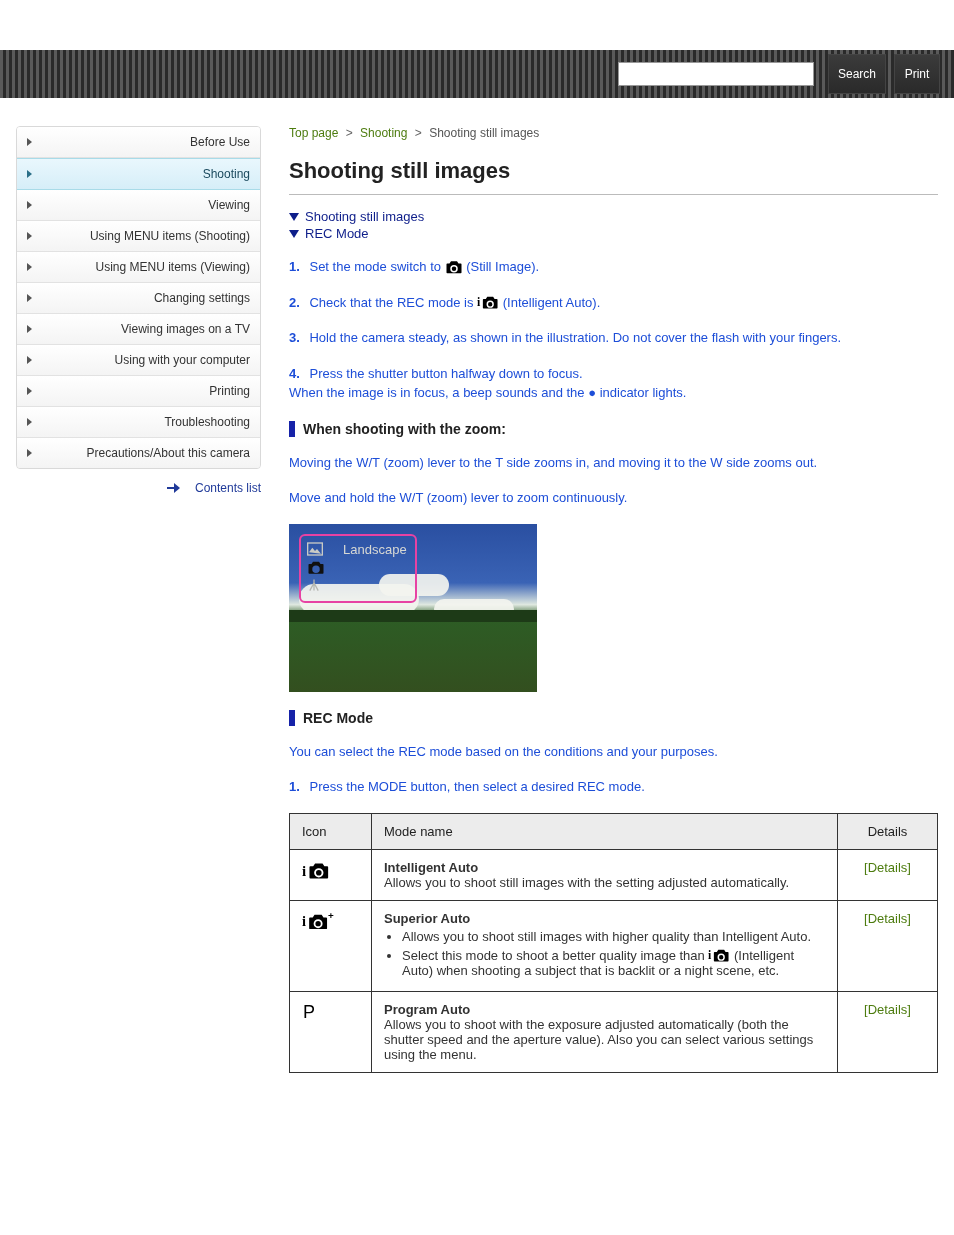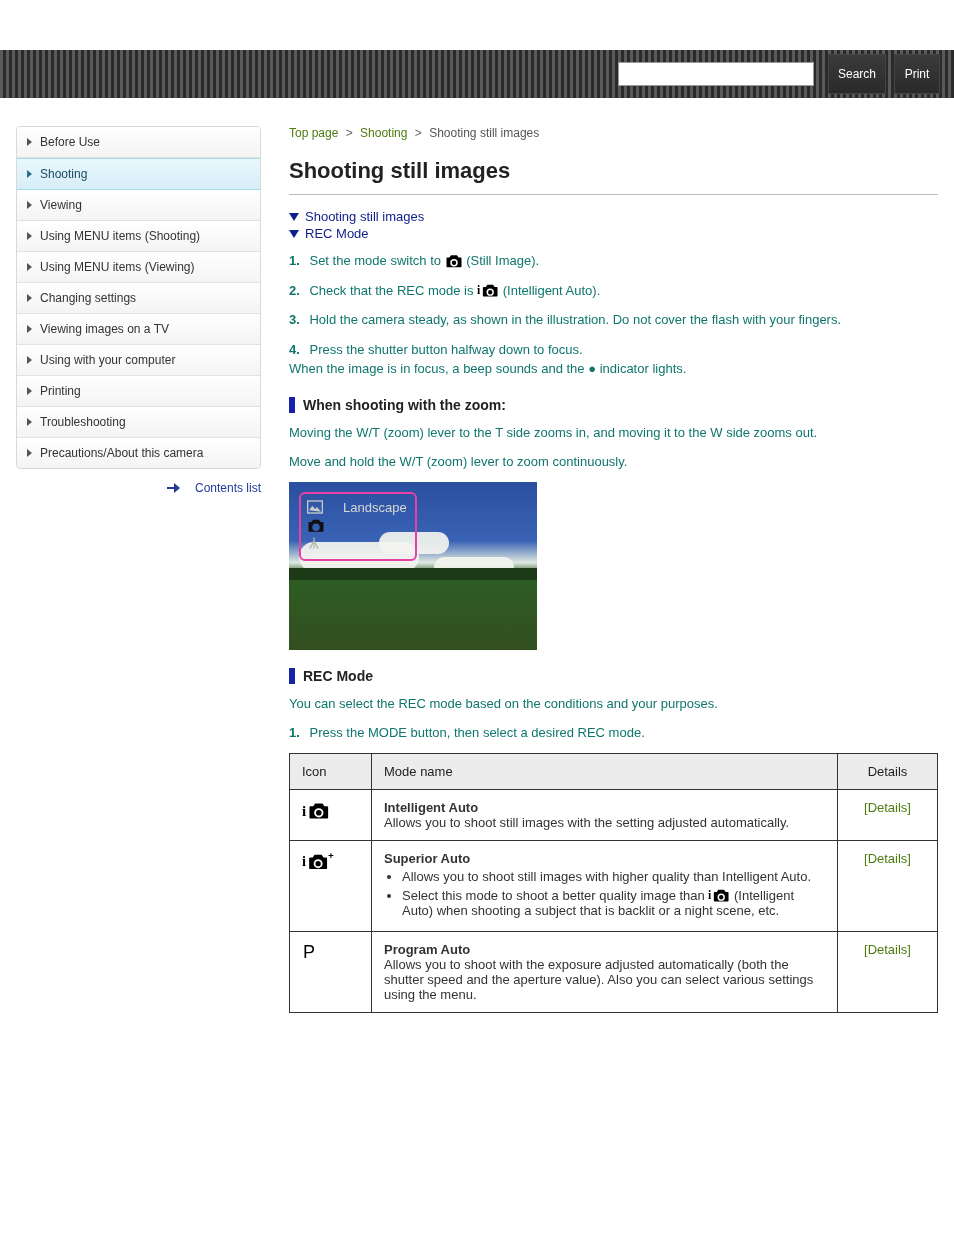--- a/index.html
+++ b/index.html
@@ -60,20 +60,21 @@
   .nav-item {
     display: flex;
     align-items: center;
     gap: 8px;
     padding: 8px 10px;
     border-bottom: 1px solid #e2e2e2;
     font-size: 12px;
     color: #333;
     cursor: pointer;
     background: linear-gradient(#ffffff, #f4f4f4);
+    justify-content: space-between;
   }
   .nav-item:last-child { border-bottom: none; }
   .nav-item.active {
     background: linear-gradient(#e9f7fd, #d6eef8);
     border-top: 1px solid #a8dbe8;
     border-bottom: 1px solid #a8dbe8;
     color: #1b4a5e;
   }
   .nav-caret {
     width: 0; height: 0;
@@ -108,21 +109,21 @@
   .breadcrumb { font-size: 12px; color: #1a46a0; margin-bottom: 18px; }
   .breadcrumb .sep { color: #666; padding: 0 4px; }
   .breadcrumb .current { color: #555; }
 
   h1.page-title { font-size: 22px; font-weight: 600; color: #222; margin-bottom: 10px; }
   .hr { border: none; border-top: 1px solid #bbb; margin-bottom: 14px; }
 
   .disclosure { color: #0e1e8a; font-size: 13px; margin: 2px 0; cursor: pointer; display: flex; align-items: center; gap: 6px; }
   .tri-down { width: 0; height: 0; border-left: 5px solid transparent; border-right: 5px solid transparent; border-top: 8px solid #0e1e8a; }
 
-  .para { color: #0f766e; margin: 10px 0; line-height: 1.5; }
+  .para { color: #1d4ed8; margin: 16px 0; line-height: 1.5; }
   .step-num { font-weight: bold; margin-right: 6px; }
 
   .camera-icon { display: inline-block; vertical-align: -3px; }
 
   .section-head {
     display: flex; align-items: center; gap: 8px;
     font-weight: bold; color: #222; margin: 18px 0 8px 0; font-size: 14px;
   }
   .bluebar { width: 6px; height: 16px; background: #1622a8; }
 

